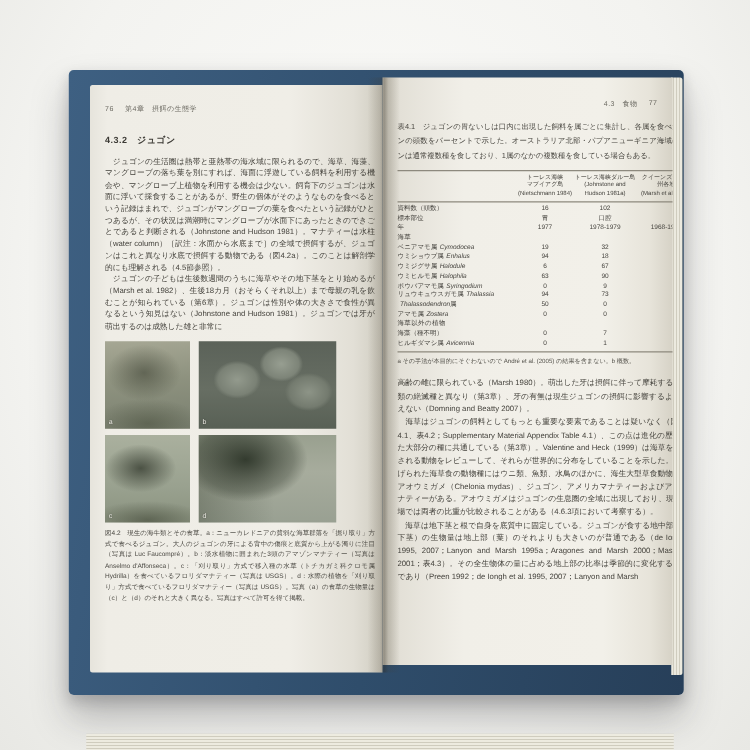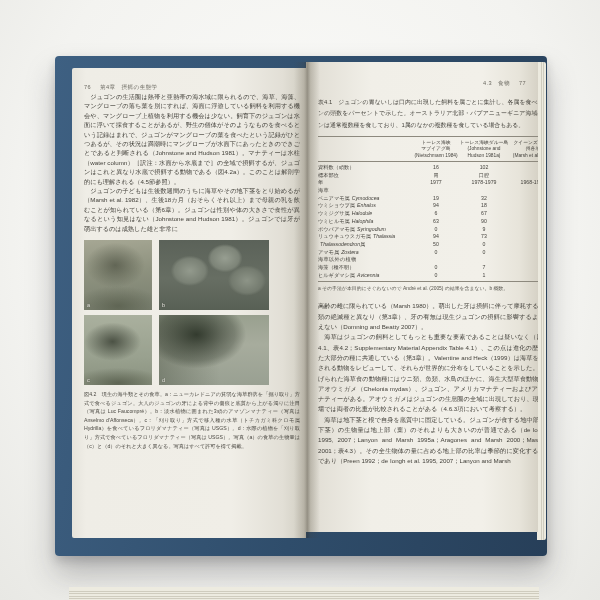--- a/index.html
+++ b/index.html
@@ -89,20 +89,21 @@
   <div class="cover"></div>
   <div class="edge-right"></div>
   <div class="edge-bottom"></div>
 
   <div class="page left-page">
     <div class="lp-content">
       <div class="run-head">
         <span>76</span>
         <span>第4章　摂餌の生態学</span>
       </div>
+      <div class="section-h">4.3.2　ジュゴン</div>
 
       <div>
           <p class="body-p">　ジュゴンの生活圏は熱帯と亜熱帯の海水域に限られるので、海草、海藻、マングローブの落ち葉を別にすれば、海面に浮遊している飼料を利用する機会や、マングローブ上植物を利用する機会は少ない。飼育下のジュゴンは水面に浮いて採食することがあるが、野生の個体がそのようなものを食べるという記録はまれで、ジュゴンがマングローブの葉を食べたという記録がひとつあるが、その状況は満潮時にマングローブが水面下にあったときのできごとであると判断される（Johnstone and Hudson 1981）。マナティーは水柱（water column）［訳注：水面から水底まで］の全域で摂餌するが、ジュゴンはこれと異なり水底で摂餌する動物である（図4.2a）。このことは解剖学的にも理解される（4.5節参照）。</p>
           <p class="body-p">　ジュゴンの子どもは生後数週間のうちに海草やその地下茎をとり始めるが（Marsh et al. 1982）、生後18カ月（おそらくそれ以上）まで母親の乳を飲むことが知られている（第6章）。ジュゴンは性別や体の大きさで食性が異なるという知見はない（Johnstone and Hudson 1981）。ジュゴンでは牙が萌出するのは成熟した雄と非常に</p>
         </div>
 
       <div class="fig-grid">
         <div class="photo photo-a">
           <span class="plabel">a</span>
         </div>

